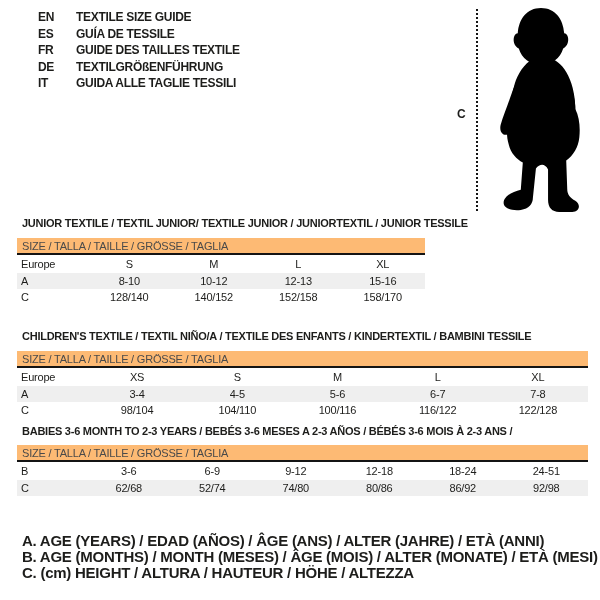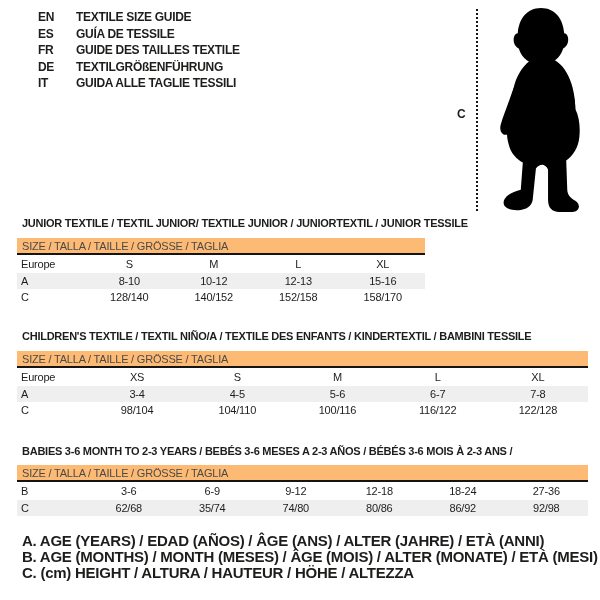--- a/index.html
+++ b/index.html
@@ -15,21 +15,21 @@
   .lang-code{width:38px;}
   
   .figure{position:absolute;left:440px;top:4px;width:160px;height:214px;}
   .height-line{position:absolute;left:36px;top:5px;height:202px;width:0;border-left:2px dotted #141414;}
   .height-label{position:absolute;left:17px;top:103px;font-weight:bold;font-size:12px;}
   .baby-svg{position:absolute;left:47px;top:2px;}
   
   .section{position:absolute;left:17px;}
   .sec1{top:216px;}
   .sec2{top:321px;margin-top:8px;}
-  .sec3{top:424px;margin-top:20px;}
+  .sec3{top:424px;}
   .sec-title{font-weight:bold;font-size:11px;line-height:14px;letter-spacing:-0.25px;margin-left:5px;white-space:nowrap;}
   .size-bar{
     background:#fdba74;color:#4a4a4a;font-size:11px;letter-spacing:-0.2px;
     height:17px;line-height:17px;padding-left:5px;box-sizing:border-box;
     border-bottom:2px solid #141414;margin-top:8px;
   }
   .sec3 .size-bar{margin-top:7px;}
   .w-narrow{width:408px;}
   .w-wide{width:571px;}
   table.size-table{border-collapse:collapse;table-layout:fixed;font-size:11px;letter-spacing:-0.2px;}
@@ -198,26 +198,26 @@
         <col>
       </colgroup>
     <tbody>
         <tr class="first">
       <td class="lbl">B</td>
       <td>3-6</td>
       <td>6-9</td>
       <td>9-12</td>
       <td>12-18</td>
       <td>18-24</td>
-      <td>27-36</td>
+      <td>24-51</td>
     </tr>
     <tr class="band">
       <td class="lbl">C</td>
       <td>62/68</td>
-      <td>35/74</td>
+      <td>52/74</td>
       <td>74/80</td>
       <td>80/86</td>
       <td>86/92</td>
       <td>92/98</td>
     </tr>
   </tbody>
     </table>
 </div>
 
 <div class="notes">

